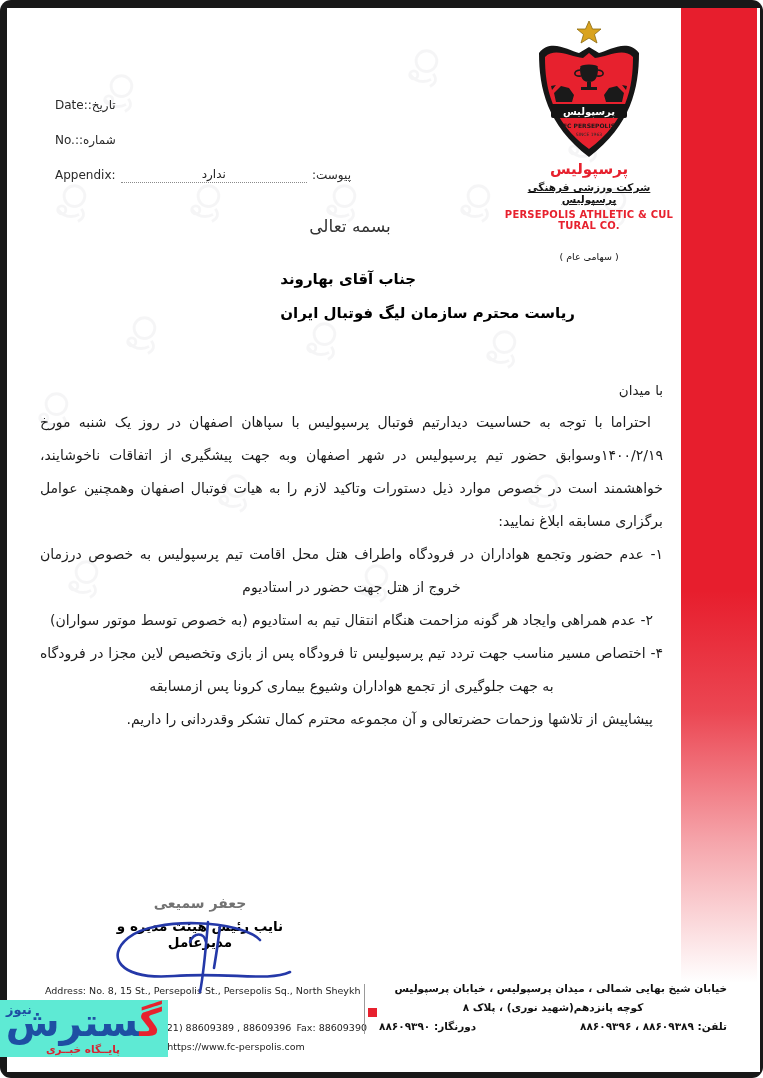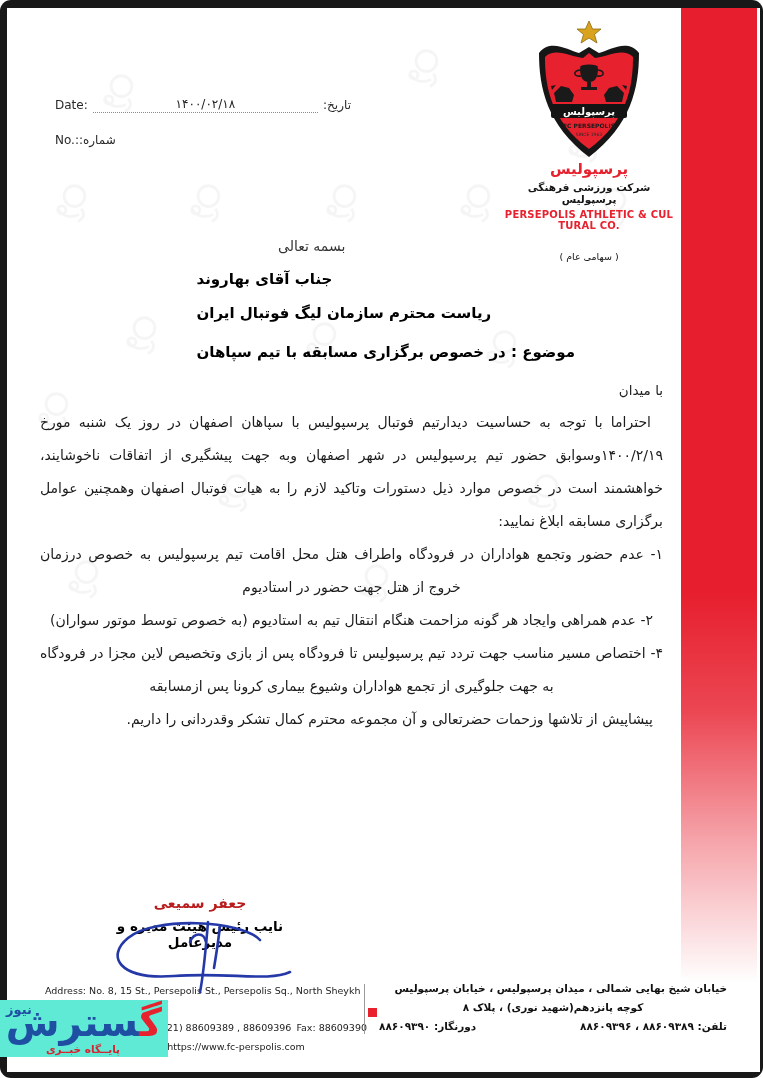--- a/index.html
+++ b/index.html
@@ -20,44 +20,44 @@
   .head-rows{position:absolute;left:55px;top:78px;width:296px;z-index:2;}
   .hrow{display:flex;align-items:flex-end;height:35px;font-size:12px;color:#2a2a2a;}
   .hrow .en{flex:none;padding-bottom:1px;}
   .hrow .leader{flex:1;border-bottom:1px dotted #8a8a8a;text-align:center;font-size:12px;margin:0 5px;padding-bottom:1px;color:#222;}
   .hrow .fa{flex:none;direction:rtl;padding-bottom:1px;}
 
   
   .crest-svg{position:absolute;left:532px;top:20px;width:114px;height:142px;z-index:2;}
   .club-text{position:absolute;left:503px;top:160px;width:172px;text-align:center;z-index:2;}
   .club-fa{color:#e7212e;font-weight:bold;font-size:15px;}
-  .club-co-fa{color:#141414;font-weight:600;font-size:10.5px;margin-top:3px;}
+  .club-co-fa{color:#141414;font-weight:600;font-size:10.5px;margin-top:3px;text-decoration:underline;}
   .club-co-en{color:#e7212e;font-weight:bold;font-size:10px;letter-spacing:.2px;margin-top:4px;}
   .club-type{color:#141414;font-size:9.5px;margin-top:20px;}
 
-  .besmele{position:absolute;left:278px;top:216px;width:144px;text-align:left;font-size:14px;color:#333;z-index:2;margin-top:22px;}
+  .besmele{position:absolute;left:278px;top:216px;width:144px;text-align:center;font-size:17px;color:#333;z-index:2;}
 
   .recipient{position:absolute;right:188px;top:262px;direction:rtl;text-align:left;z-index:2;}
   .recipient .r{font-size:15px;font-weight:bold;line-height:34px;color:#000;}
   .recipient .subject{margin-top:5px;}
 
   .salam{position:absolute;right:100px;top:382px;direction:rtl;font-size:13.5px;color:#222;z-index:2;}
 
   .body-text{
     position:absolute;left:40px;right:100px;top:406px;z-index:2;
     direction:rtl;text-align:justify;font-size:14px;line-height:33px;color:#1b1b1b;
   }
   .body-text p{margin:0;}
   .intro{text-indent:12px;}
   .item{text-align:justify;text-align-last:center;}
   .item .num{font-weight:normal;}
   .closing{text-indent:10px;}
 
   .sig{position:absolute;left:100px;top:888px;width:200px;text-align:center;direction:rtl;z-index:2;}
-  .sig .name{font-size:14px;font-weight:bold;line-height:30px;color:#b91c1c;}
+  .sig .name{font-size:14px;font-weight:bold;line-height:30px;color:#737373;}
   .sig .title{font-size:13.5px;font-weight:bold;color:#000;}
   .sig-svg{position:absolute;left:92px;top:912px;width:206px;height:88px;z-index:3;}
 
   
   .footer-en{position:absolute;left:45px;top:982px;width:322px;font-size:9.5px;line-height:18.5px;color:#222;z-index:2;}
   .footer-en .l2{display:flex;justify-content:space-between;}
   .footer-en .l3{text-align:center;padding-left:60px;}
   .f-divider{position:absolute;left:364px;top:984px;width:1px;height:50px;background:#9a9a9a;z-index:2;}
   .f-square{position:absolute;left:368px;top:1008px;width:9px;height:9px;background:#e7212e;z-index:3;}
   .footer-fa{position:absolute;right:36px;top:979px;width:348px;direction:rtl;font-size:10.5px;font-weight:600;line-height:19px;color:#111;z-index:2;}
@@ -140,26 +140,30 @@
       <svg class="wm" viewBox="0 0 40 40" style="left: 350px; top: 560px;">
         <use href="#wm-swirl"></use>
       </svg>
     </div>
   <div class="redband"></div>
   <div class="frame"></div>
 
   <div class="head-rows">
     <div class="hrow">
       <span class="en">Date:</span>
-      <span class="leader"><span dir="rtl">۱۴۰۰/۰۲/۱۸</span></span>
       <span class="fa">تاریخ:</span>
     </div>
     <div class="hrow">
       <span class="en">No.:</span>
       <span class="fa">شماره:</span>
+    </div>
+    <div class="hrow">
+      <span class="en">Appendix:</span>
+      <span class="leader"><span dir="rtl">ندارد</span></span>
+      <span class="fa">پیوست:</span>
     </div>
   </div>
 
   <svg class="crest-svg" viewBox="0 0 114 142">
     <polygon points="57,1 60.5,9 69,9 62.5,14.5 65,23 57,18 49,23 51.5,14.5 45,9 53.5,9" fill="#d9a31f" stroke="#8a6a10" stroke-width="0.8"></polygon>
     <path d="M7 33 C19 18 37 31 47 33 L57 27 L67 33 C77 31 95 18 107 33 C107 68 99 105 57 137 C15 105 7 68 7 33 Z" fill="#161616"></path>
     <path d="M13 37 C23 27 39 37 51 38 L57 33 L63 38 C75 37 91 27 101 37 C101 67 95 101 57 129 C19 101 13 67 13 37 Z" fill="#e7212e"></path>
     <ellipse cx="57" cy="47" rx="9" ry="2.6" fill="#1a1a1a"></ellipse>
     <path d="M48 48 C48 58 51 62 57 62 C63 62 66 58 66 48 Z" fill="#1a1a1a"></path>
     <path d="M48 50 C41 51 41 57 49 56 M66 50 C73 51 73 57 65 56" fill="none" stroke="#1a1a1a" stroke-width="1.6"></path>
@@ -177,21 +181,20 @@
     <div class="club-co-fa">شرکت ورزشی فرهنگی پرسپولیس</div>
     <div class="club-co-en">PERSEPOLIS ATHLETIC &amp; CUL TURAL CO.</div>
     <div class="club-type">( سهامی عام )</div>
   </div>
 
   <div class="besmele">بسمه تعالی</div>
 
   <div class="recipient">
     <div class="r">جناب آقای بهاروند</div>
     <div class="r">ریاست محترم سازمان لیگ فوتبال ایران</div>
-    <div class="r subject">موضوع : در خصوص برگزاری مسابقه با تیم سپاهان</div>
   </div>
 
   <div class="salam">با میدان</div>
 
   <div class="body-text">
     <p class="intro">احتراما با توجه به حساسیت دیدارتیم فوتبال پرسپولیس با سپاهان اصفهان در روز یک شنبه مورخ ۱۴۰۰/۲/۱۹وسوابق حضور تیم پرسپولیس در شهر اصفهان وبه جهت پیشگیری از اتفاقات ناخوشایند، خواهشمند است در خصوص موارد ذیل دستورات وتاکید لازم را به هیات فوتبال اصفهان وهمچنین عوامل برگزاری مسابقه ابلاغ نمایید:</p>
     <div id="items">
         <p class="item"><span class="num">۱- </span><span>عدم حضور وتجمع هواداران در فرودگاه واطراف هتل محل اقامت تیم پرسپولیس به خصوص درزمان خروج از هتل جهت حضور در استادیوم</span></p>
         <p class="item"><span class="num">۲- </span><span>عدم همراهی وایجاد هر گونه مزاحمت هنگام انتقال تیم به استادیوم (به خصوص توسط موتور سواران)</span></p>
         <p class="item"><span class="num">۴- </span><span>اختصاص مسیر مناسب جهت تردد تیم پرسپولیس تا فرودگاه پس از بازی وتخصیص لاین مجزا در فرودگاه به جهت جلوگیری از تجمع هواداران وشیوع بیماری کرونا پس ازمسابقه</span></p>

